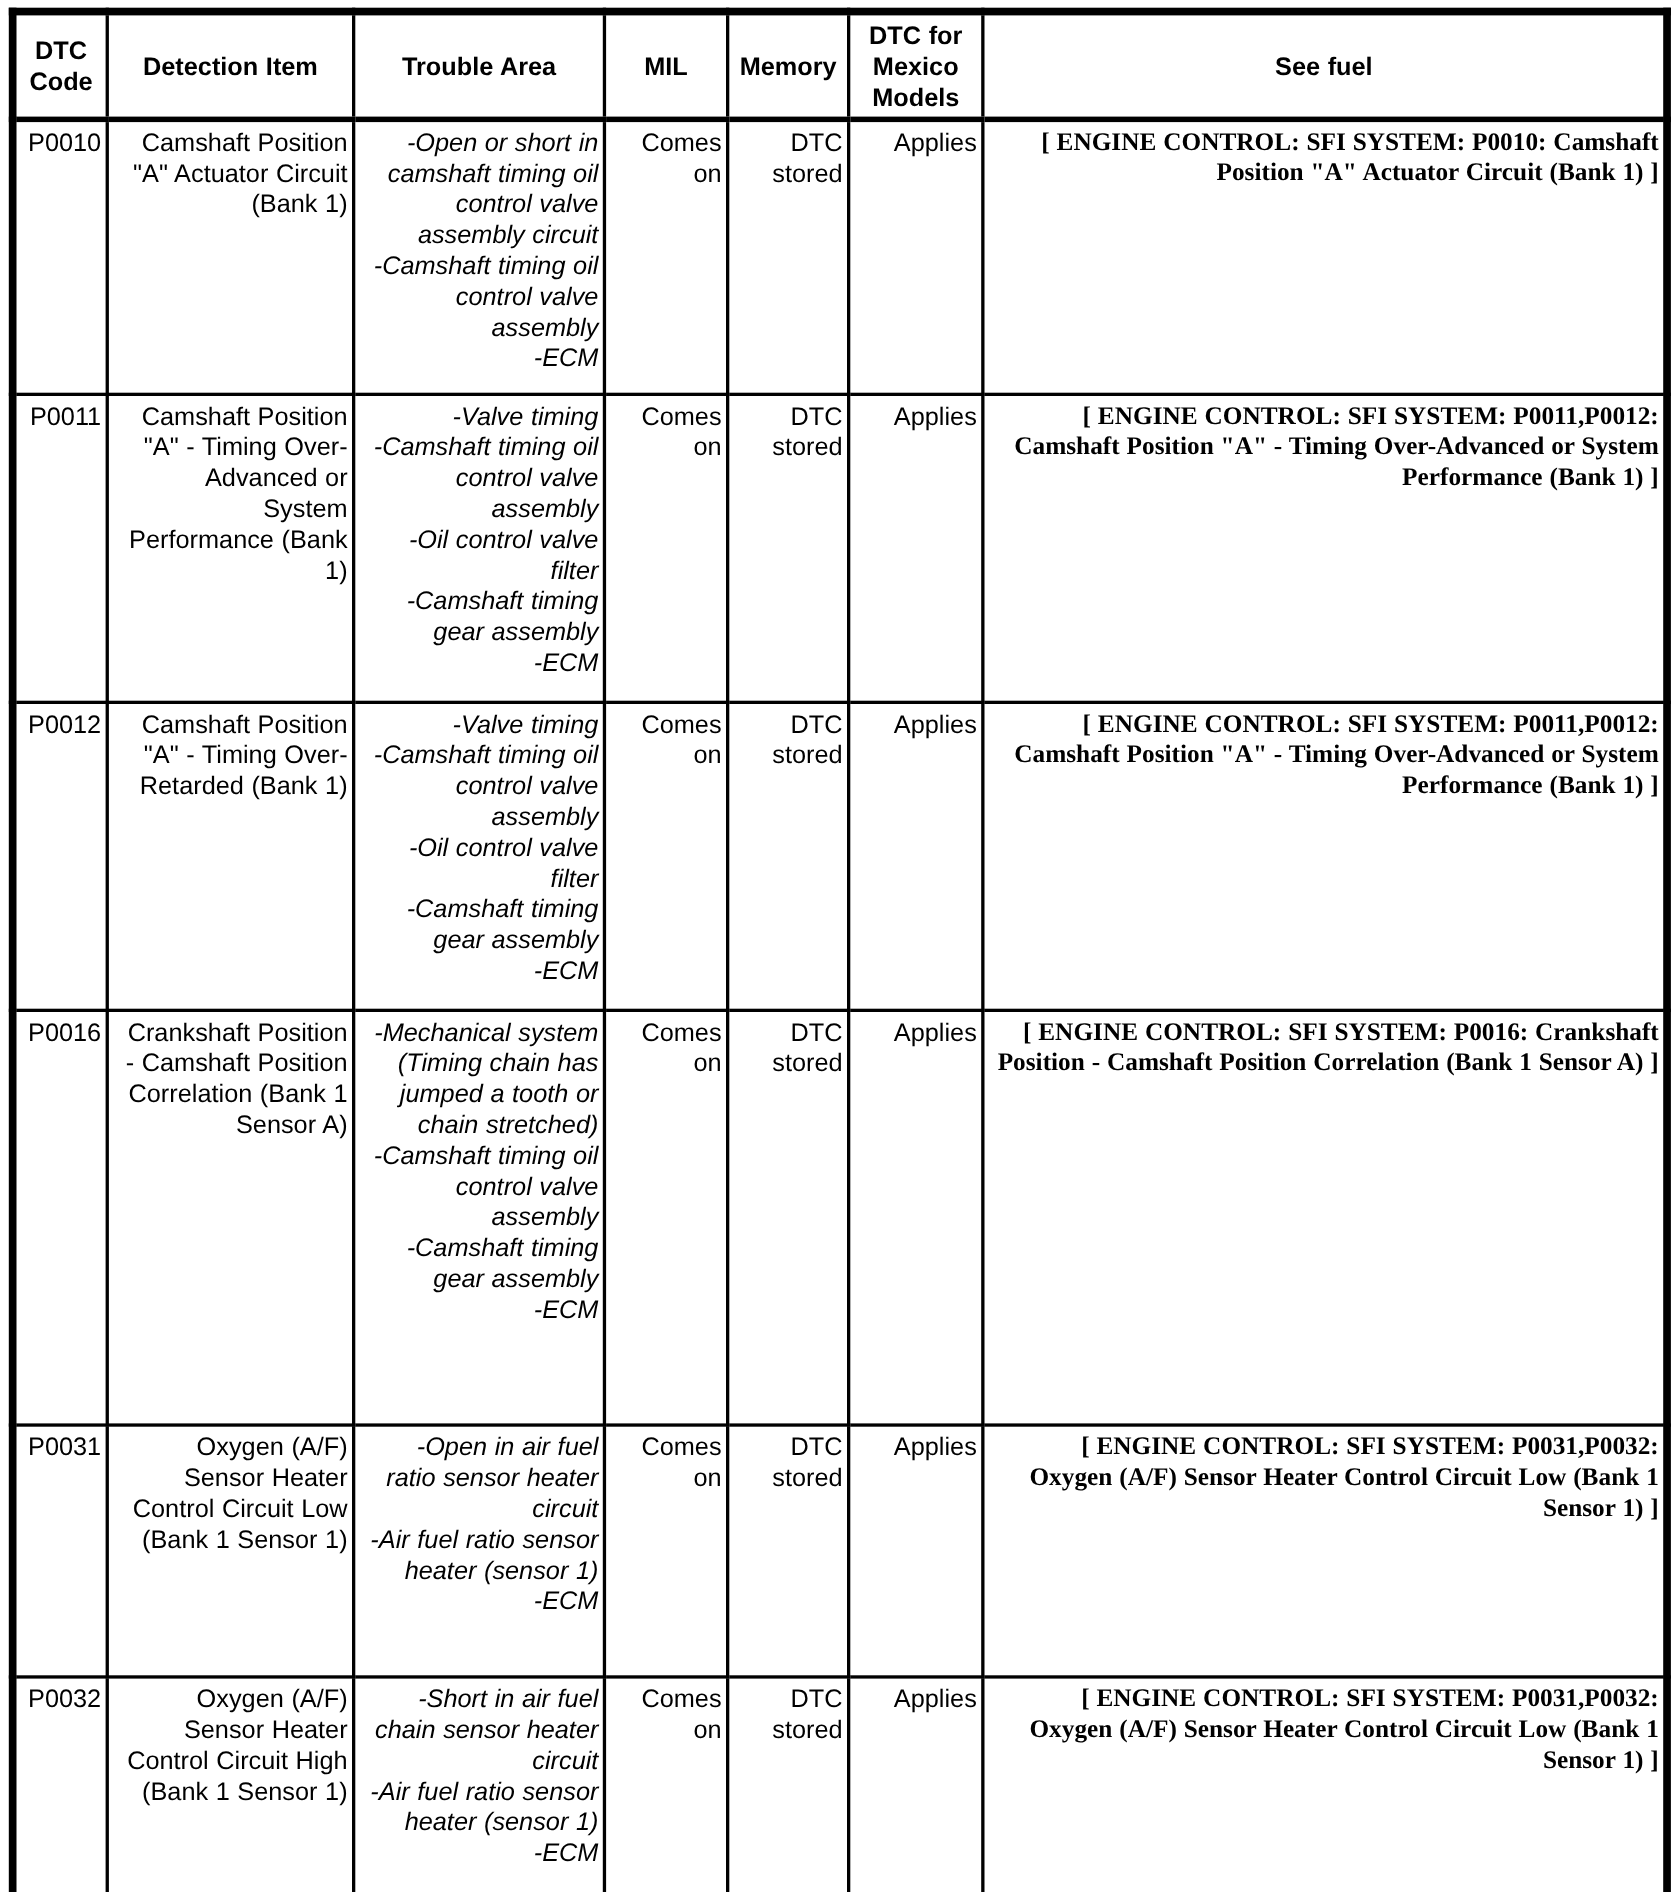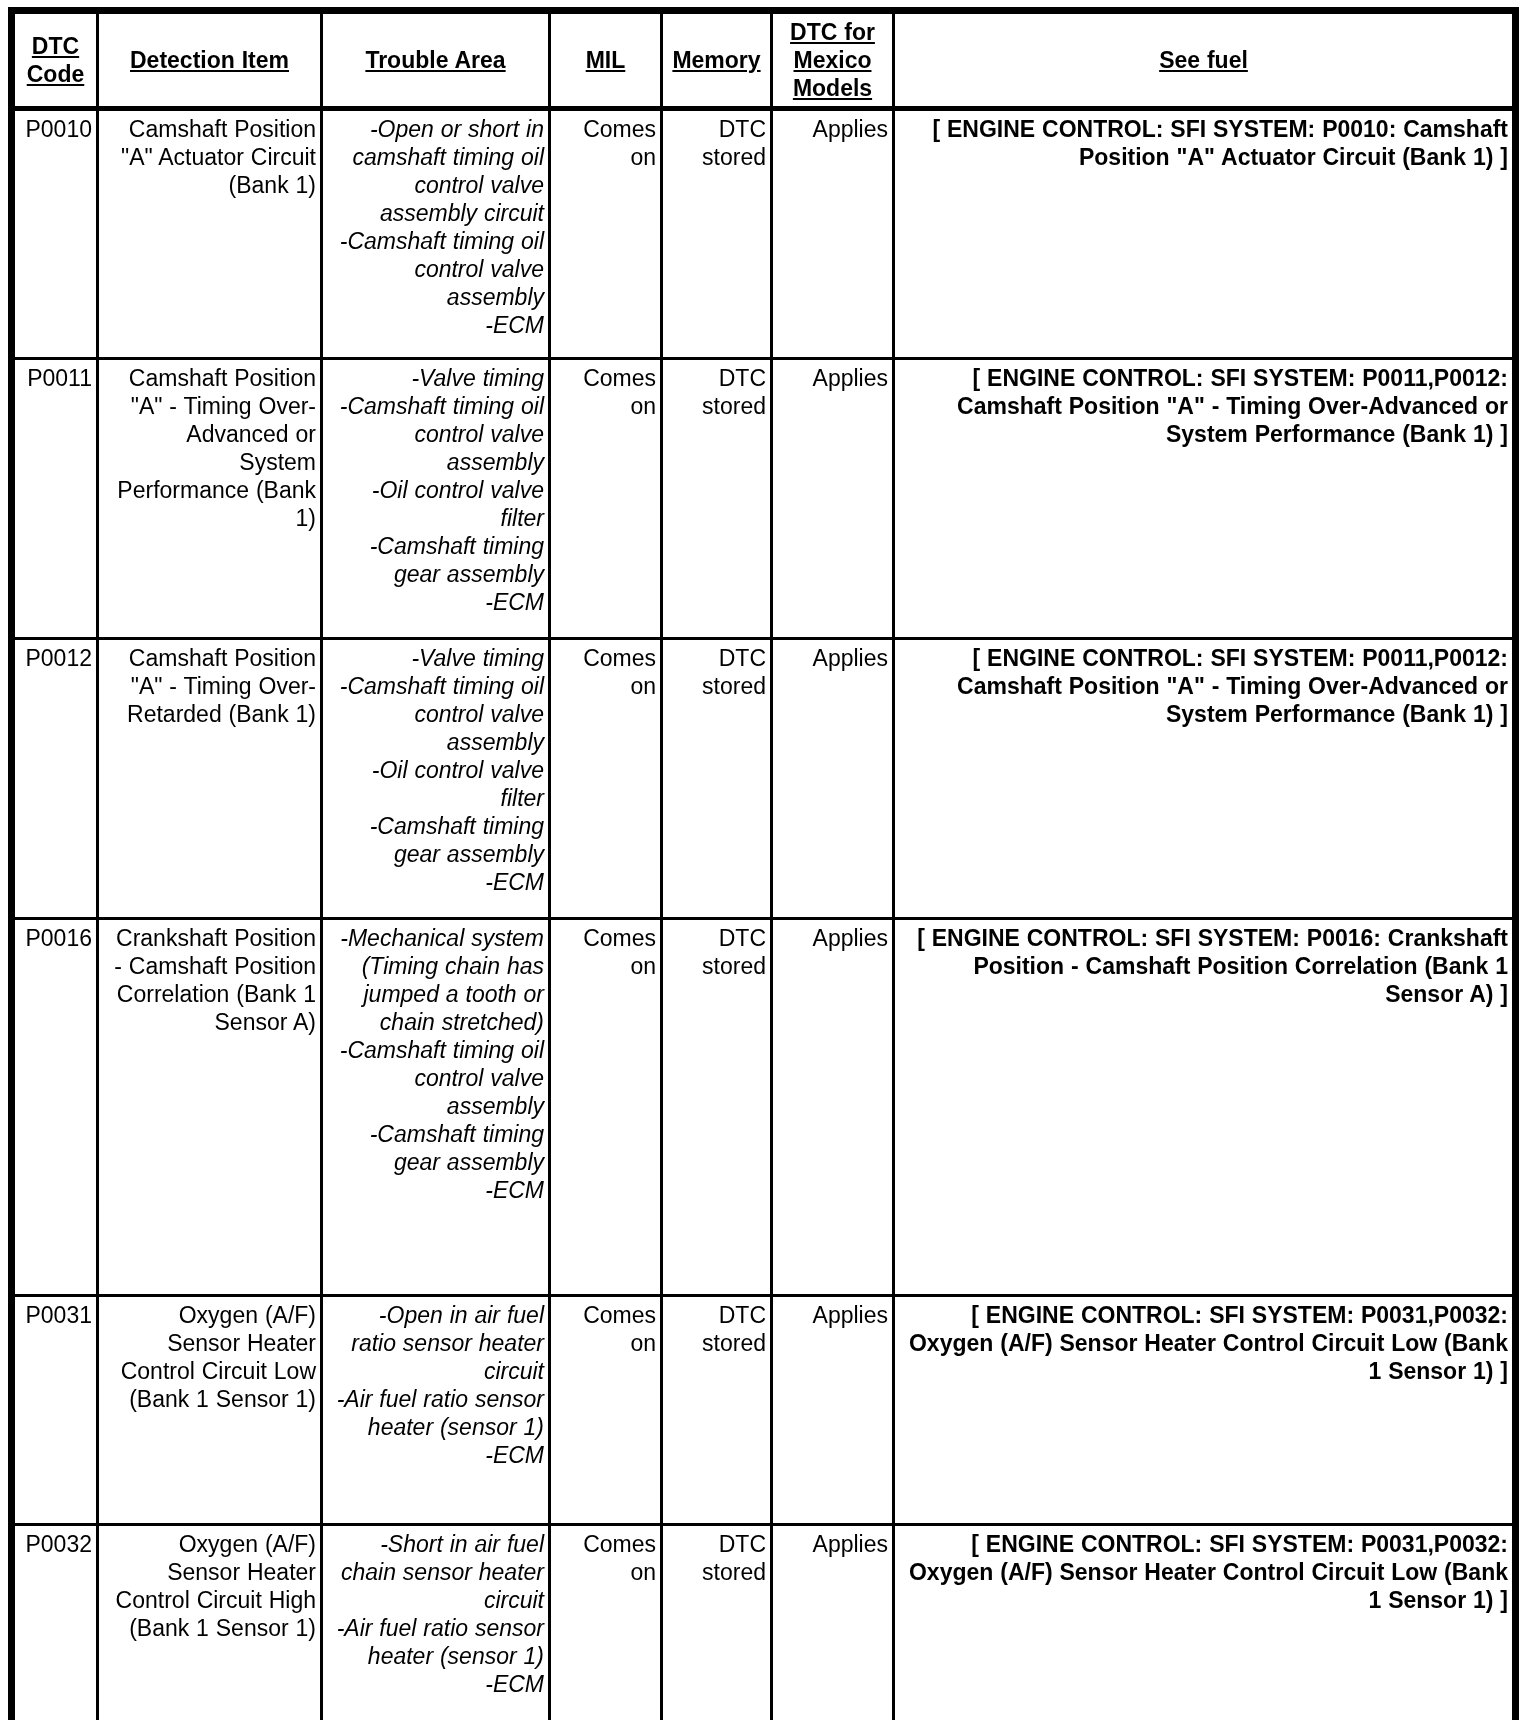--- a/index.html
+++ b/index.html
@@ -45,31 +45,32 @@
     padding: 4px 2px;
   }
   col.c-code   { width: 86px;  }
   col.c-det    { width: 224px; }
   col.c-area   { width: 228px; }
   col.c-mil    { width: 112px; }
   col.c-mem    { width: 110px; }
   col.c-mex    { width: 122px; }
   col.c-see    { width: 622px; }
 
-  tr.r-header { height: 96px; text-decoration: underline;  }
+  tr.r-header { height: 96px;  }
   tr.r-0 { height: 250px; }
   tr.r-1 { height: 280px; }
   tr.r-2 { height: 280px; }
   tr.r-3 { height: 377px; }
   tr.r-4 { height: 229px; }
   tr.r-5 { height: 213px; }
 
   td.cell-see {
     font-weight: bold;
     padding-left: 9px;
+    font-family: Liberation Serif, serif;
   }
   td.cell-code { padding-left: 11px; }
   .ta-item { margin: 0; padding: 0; font-style: italic; }
 </style>
 </head>
 <body>
 
 <div class="page">
   <table class="dtc-table">
     <colgroup>

